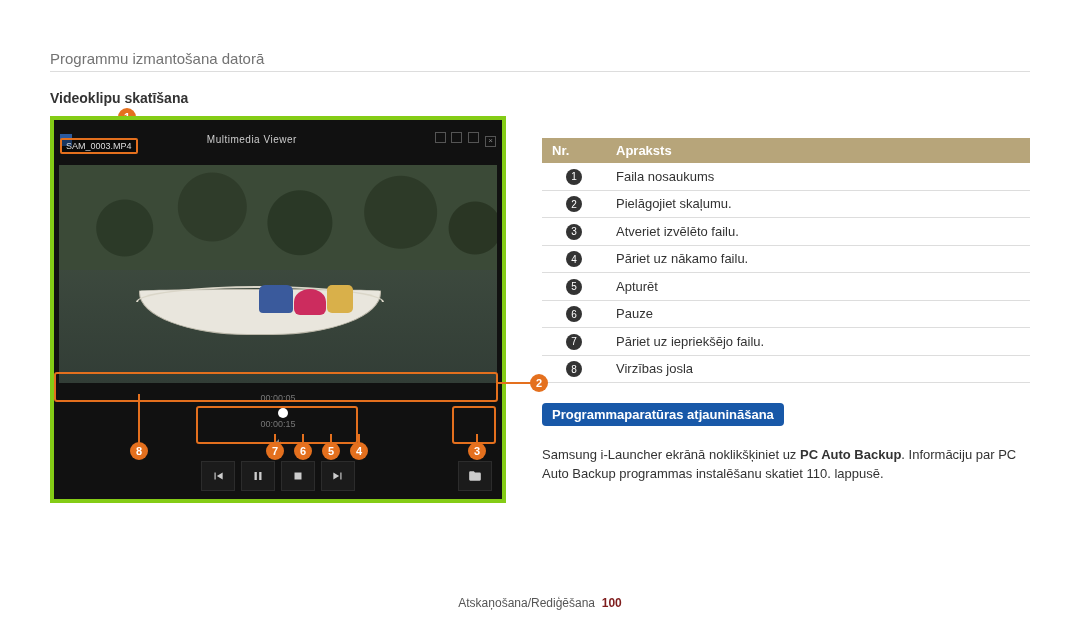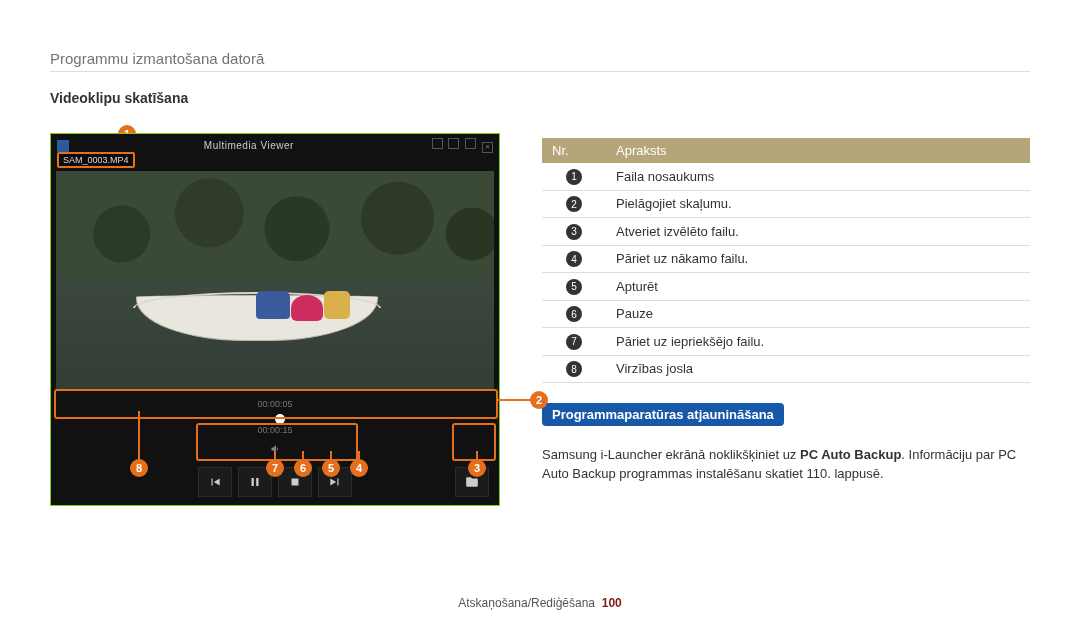--- a/index.html
+++ b/index.html
@@ -44,23 +44,23 @@
     font-size: 14px;
     margin-bottom: 8px;
   }
   
   .viewer-wrap {
     position: relative;
   }
   .viewer {
     width: 448px;
     background: #111;
-    border: 1px solid #84cc16;
-    padding: 0 0 8px 0;
-    margin-top: 27px;
+    border: 4px solid #84cc16;
+    padding: 8px 0 8px 0;
+    margin-top: 10px;
     position: relative;
   }
   .viewer-titlebar {
     display: flex;
     justify-content: space-between;
     align-items: center;
     padding: 4px 6px 2px 6px;
     color: #ccc;
     font-size: 10px;
     font-family: Arial, sans-serif;
@@ -174,21 +174,21 @@
   .hilite{border:2px solid #e4701e;border-radius:3px;position:absolute;pointer-events:none}
   .line-orange{position:absolute;background:#e4701e;pointer-events:none}
 
   
   table.desc{
     width:100%;
     border-collapse:collapse;
     font-size:13px;
   }
   table.desc thead th{
-    background:#b7a57a;color:#fff;font-weight:normal;text-align:left;
+    background:#b7a57a;color:#fff;font-weight:bold;text-align:left;
     padding:5px 10px;font-size:13px;
   }
   table.desc td{
     border-bottom:1px solid #ddd;padding:5px 10px;vertical-align:middle;
   }
   table.desc td.ncell{width:44px;text-align:center}
   .tbl-num{
     display:inline-flex;align-items:center;justify-content:center;
     width:16px;height:16px;border-radius:50%;
     background:#333;color:#fff;font-size:10px;

